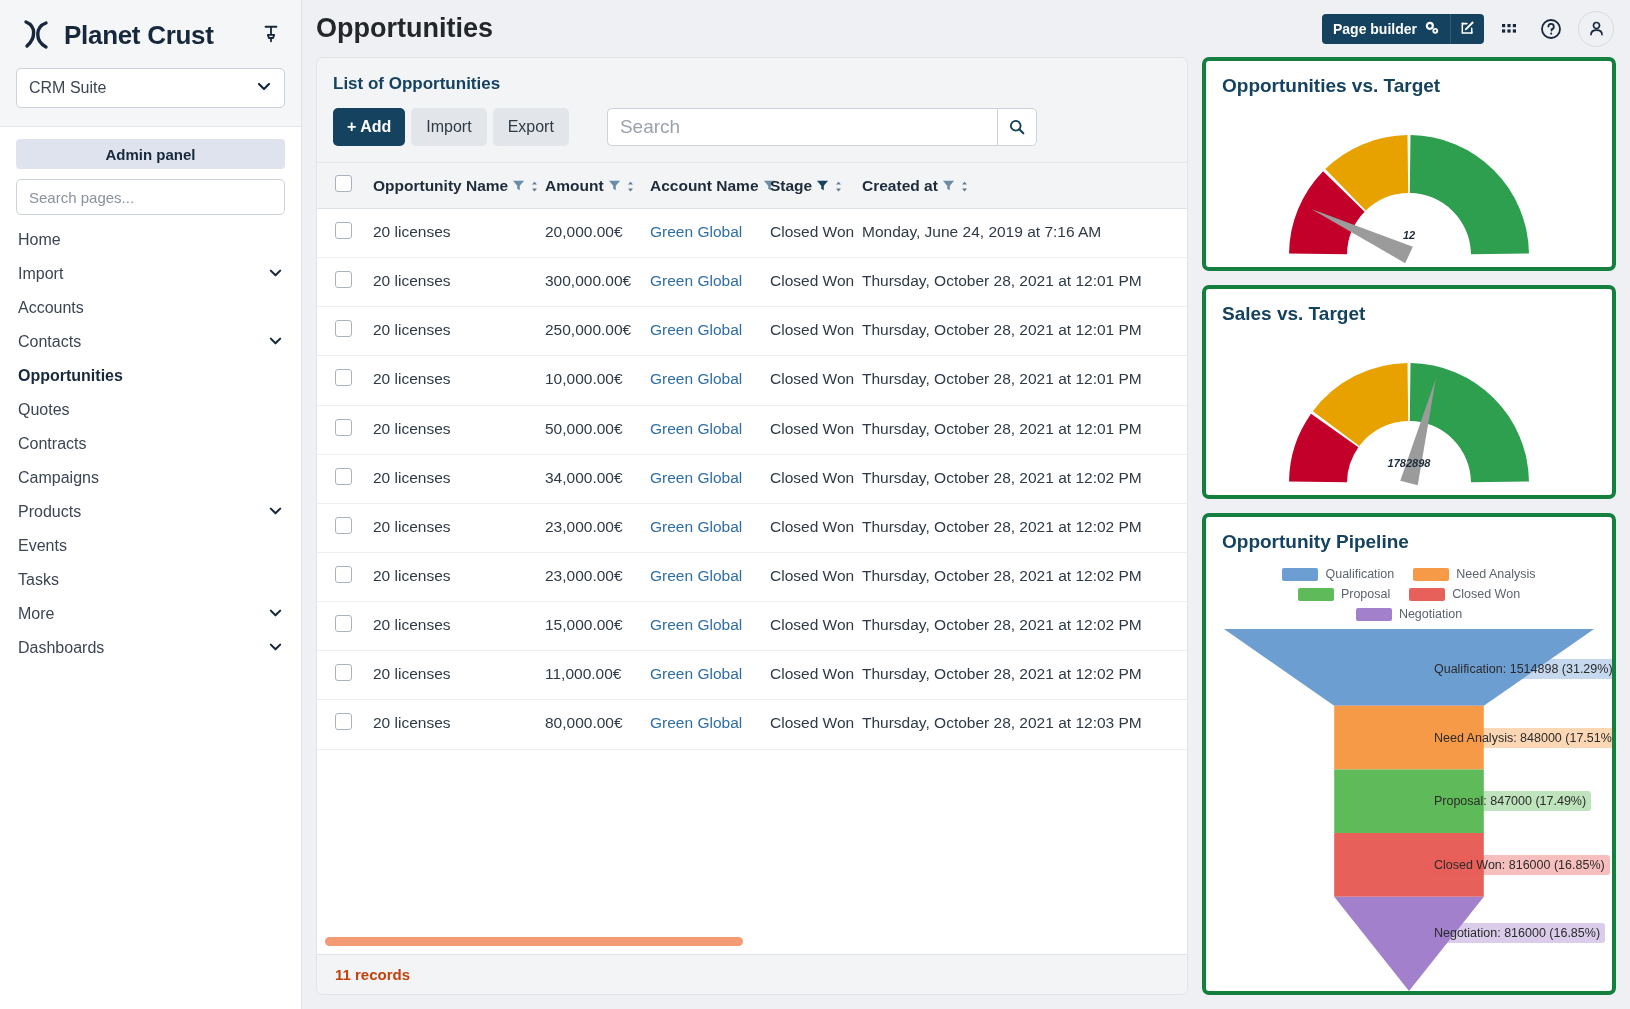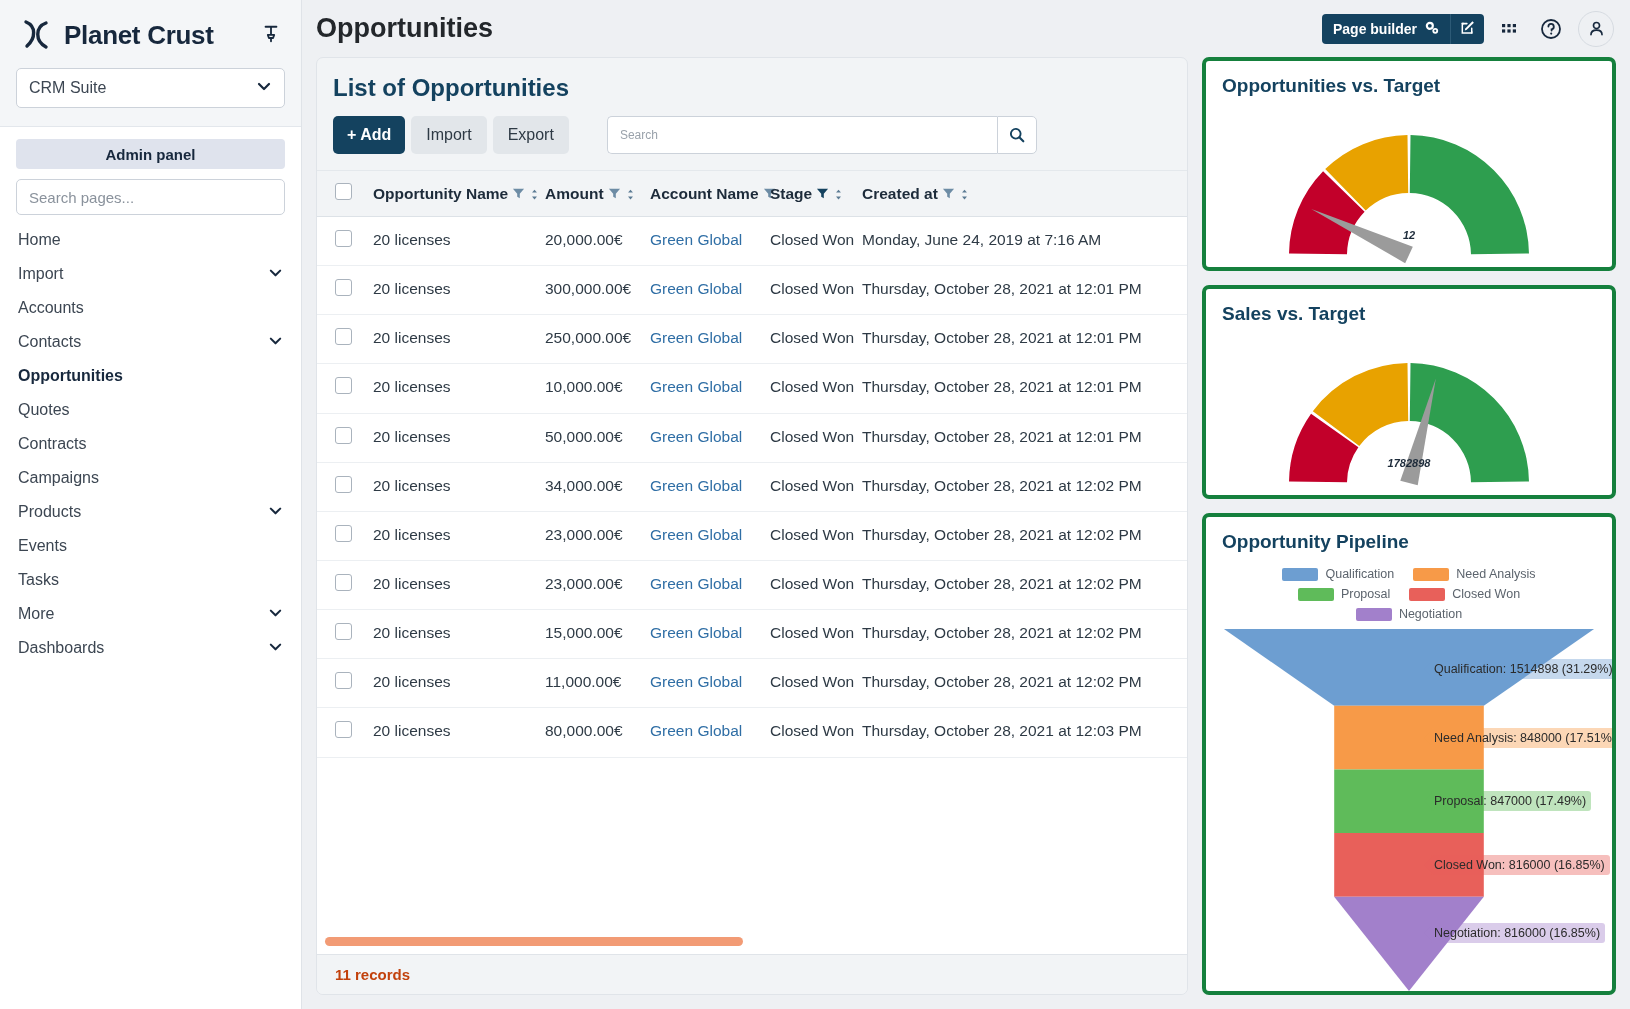--- a/index.html
+++ b/index.html
@@ -68,34 +68,34 @@
   }
 
   .content { flex: 1; display: flex; gap: 14px; padding: 0 14px 14px 14px; min-height: 0; }
 
   
   .list-card {
     flex: 1 1 auto; background: #f2f4f6; border: 1px solid #e0e4e9; border-radius: 7px;
     display: flex; flex-direction: column; min-width: 0; overflow: hidden;
   }
   .list-head { padding: 16px 16px 0 16px; }
-  .list-title { font-size: 24px; font-weight: bold; color: #14425f; margin-bottom: 14px; }
+  .list-title { font-size: 17px; font-weight: bold; color: #14425f; margin-bottom: 14px; }
   .list-toolbar { display: flex; align-items: center; gap: 6px; padding-bottom: 16px; }
   .btn-add {
     height: 38px; min-width: 72px; background: #14425f; color: #fff; border: none; border-radius: 5px;
     font-size: 16px; font-weight: bold; cursor: pointer; font-family: "Liberation Sans", sans-serif; padding: 0 14px;
   }
   .btn-sec {
     height: 38px; background: #e2e6ea; color: #2e3a45; border: none; border-radius: 5px;
     font-size: 16px; cursor: pointer; font-family: "Liberation Sans", sans-serif; padding: 0 15px;
   }
   .search-wrap { margin-left: 32px; flex: 1; display: flex; max-width: 430px; }
   .search-input {
     flex: 1; height: 38px; border: 1px solid #ccd2da; border-right: none; border-radius: 5px 0 0 5px;
-    padding: 0 12px; font-size: 12px; color: #3c4652; outline: none; background: #fff;
+    padding: 0 12px; font-size: 19px; color: #3c4652; outline: none; background: #fff;
     font-family: "Liberation Sans", sans-serif;
   }
   .search-input::placeholder { color: #9aa2ab; }
   .search-btn {
     width: 40px; height: 38px; background: #fff; border: 1px solid #ccd2da; border-radius: 0 5px 5px 0;
     display: flex; align-items: center; justify-content: center; color: #14425f; cursor: pointer;
   }
 
   .table-wrap { flex: 1; background: #fff; display: flex; flex-direction: column; min-height: 0;
     border-top: 1px solid #e4e8ec; }

